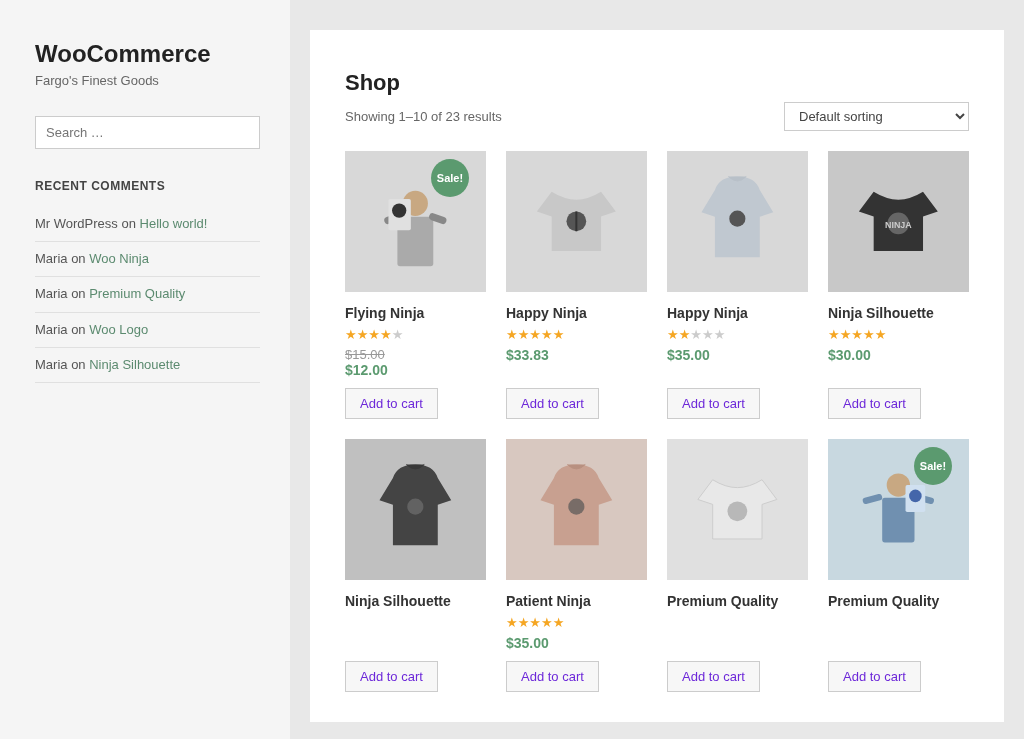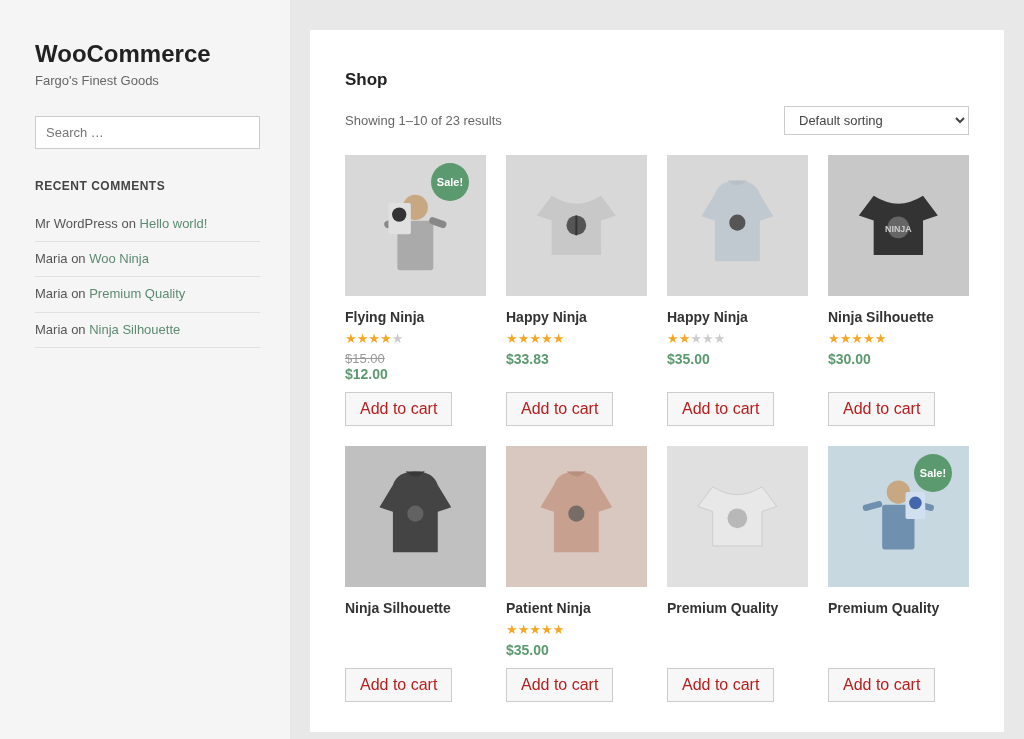--- a/index.html
+++ b/index.html
@@ -68,24 +68,24 @@
       flex: 1;
       background: #e8e8e8;
       padding: 30px 20px;
     }
     .shop-container {
       background: #fff;
       padding: 40px 35px 30px;
       min-height: 660px;
     }
     .shop-title {
-      font-size: 17px;
+      font-size: 22px;
       font-weight: 700;
       color: #222;
-      margin-bottom: 16px;
+      margin-bottom: 6px;
     }
     .shop-meta-bar {
       display: flex;
       align-items: center;
       justify-content: space-between;
       margin-bottom: 20px;
       gap: 26px;
     }
     .results-count {
       font-size: 13px;
@@ -164,23 +164,23 @@
       font-weight: 600;
     }
     .price-regular {
       font-size: 14px;
       color: #5b9a6f;
       font-weight: 600;
     }
     .add-to-cart-btn {
       border: 1px solid #ccc;
       background: #f7f7f7;
-      color: #b91c1c;
+      color: #6d28d9;
       padding: 7px 14px;
-      font-size: 16px;
+      font-size: 13px;
       cursor: pointer;
       text-align: center;
       width: fit-content;
       margin-top: auto;
     }
 
     svg.product-svg {
       width: 70%;
       height: 70%;
     }
@@ -195,20 +195,21 @@
     <div class="site-tagline">Fargo's Finest Goods</div>
 
     <input class="search-box" type="text" placeholder="Search …" style="">
 
     <div class="recent-comments-title">RECENT COMMENTS</div>
 
     <div id="comments-list">
         <div class="comment-item"><span style="color:#555">Mr WordPress</span> on <a href="#">Hello world!</a></div>
         <div class="comment-item"><span style="color:#555">Maria</span> on <a href="#">Woo Ninja</a></div>
         <div class="comment-item"><span style="color:#555">Maria</span> on <a href="#">Premium Quality</a></div>
+        <div class="comment-item"><span style="color:#555">Maria</span> on <a href="#">Woo Logo</a></div>
         <div class="comment-item"><span style="color:#555">Maria</span> on <a href="#">Ninja Silhouette</a></div>
       </div>
   </aside>
 
   <main class="main-content">
     <div class="shop-container">
       <h1 class="shop-title">Shop</h1>
 
       <div class="shop-meta-bar">
         <span class="results-count">Showing 1–10 of 23 results</span>

